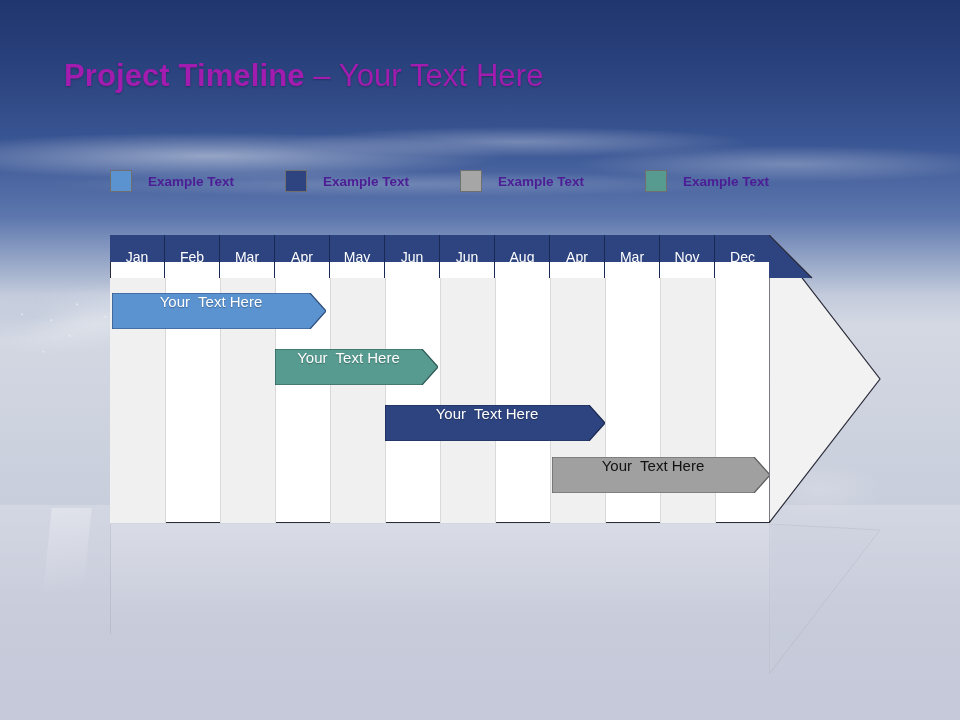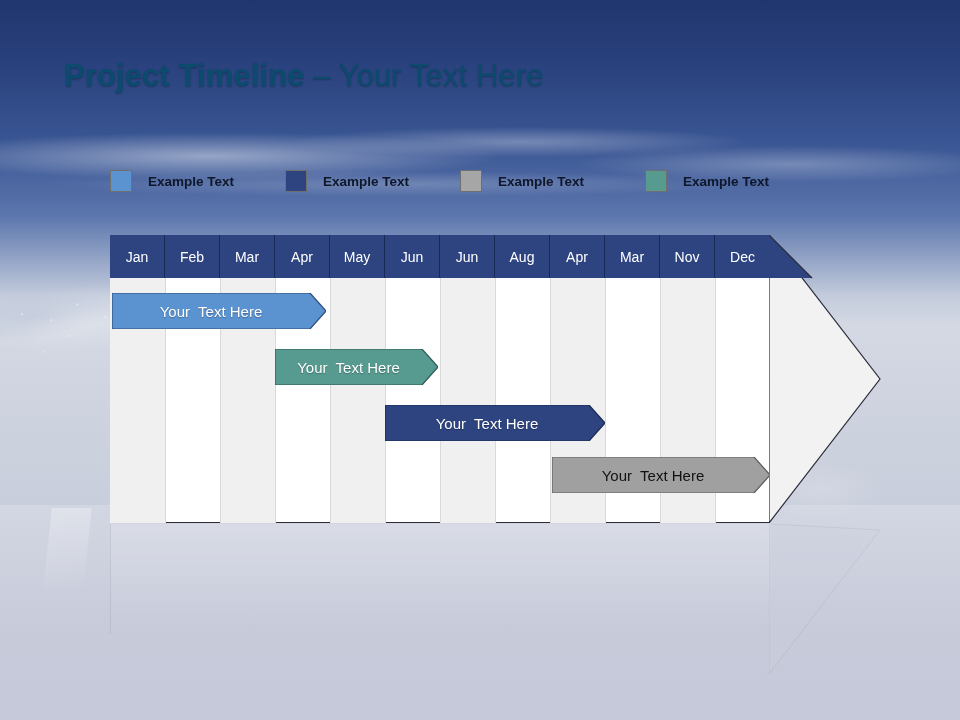--- a/index.html
+++ b/index.html
@@ -80,73 +80,73 @@
     transform:skewX(-6deg);opacity:.55;
   }
   .bg-sheen{
     position:absolute;left:0;right:0;top:505px;height:215px;
     background:linear-gradient(180deg, rgba(255,255,255,.18), rgba(255,255,255,0) 60%);
   }
 
   
   #title{
     position:absolute;left:64px;top:58px;
-    color:#0c4a6e;font-size:31px;letter-spacing:.1px;white-space:nowrap;
+    color:#a21caf;font-size:31px;letter-spacing:.1px;white-space:nowrap;
     text-shadow:0 1px 2px rgba(0,0,0,.28);
   }
   #title .t-strong{font-weight:bold;}
   #title .t-light{font-weight:normal;}
 
   
   #legend{position:absolute;left:110px;top:170px;height:24px;}
   .legend-item{position:absolute;top:0;display:flex;align-items:center;}
   .legend-sw{
     width:22px;height:22px;border:1px solid #6f6f6f;
     box-sizing:border-box;flex:0 0 auto;
   }
   .legend-label{
-    margin-left:16px;font-size:13.5px;font-weight:bold;color:#0f172a;
+    margin-left:16px;font-size:13.5px;font-weight:bold;color:#4c1d95;
     white-space:nowrap;
   }
 
   
   #chart{
     position:absolute;left:110px;top:235px;width:660px;height:288px;
   }
   #chart-frame{
     position:absolute;inset:0;
     border:1px solid #2b2b3a;box-sizing:border-box;background:#ffffff;
   }
   
   .col-stripe{position:absolute;top:43px;bottom:0;background:#f0f0f0;}
   .col-line{position:absolute;top:43px;bottom:0;width:1px;background:#d9d9d9;}
 
   
   #months{
-    position:absolute;left:0;top:0;width:660px;height:43px;
+    position:absolute;left:0;top:0;width:660px;height:27px;
     background:#2e4480;
     display:flex;
   }
   .month-cell{
     flex:0 0 55px;width:55px;height:43px;
     display:flex;align-items:center;justify-content:center;
     color:#ffffff;font-size:14px;
     border-right:1px solid #182a54;box-sizing:border-box;
   }
   .month-cell:last-child{border-right:none;}
 
   
   #big-arrow{
     position:absolute;left:769px;top:235px;width:112px;height:288px;
   }
 
   
   .bar{
     position:absolute;height:36px;
-    display:flex;align-items:center;
+    display:flex;align-items:flex-start;
   }
   .bar svg{position:absolute;left:0;top:0;}
   .bar-label{
     position:relative;z-index:2;width:100%;text-align:center;
     font-size:15px;padding-right:16px;box-sizing:border-box;
     white-space:pre;
   }
   .lbl-light{color:#ffffff;text-shadow:0 1px 1px rgba(0,0,0,.30);}
   .lbl-dark{color:#111111;}
 

